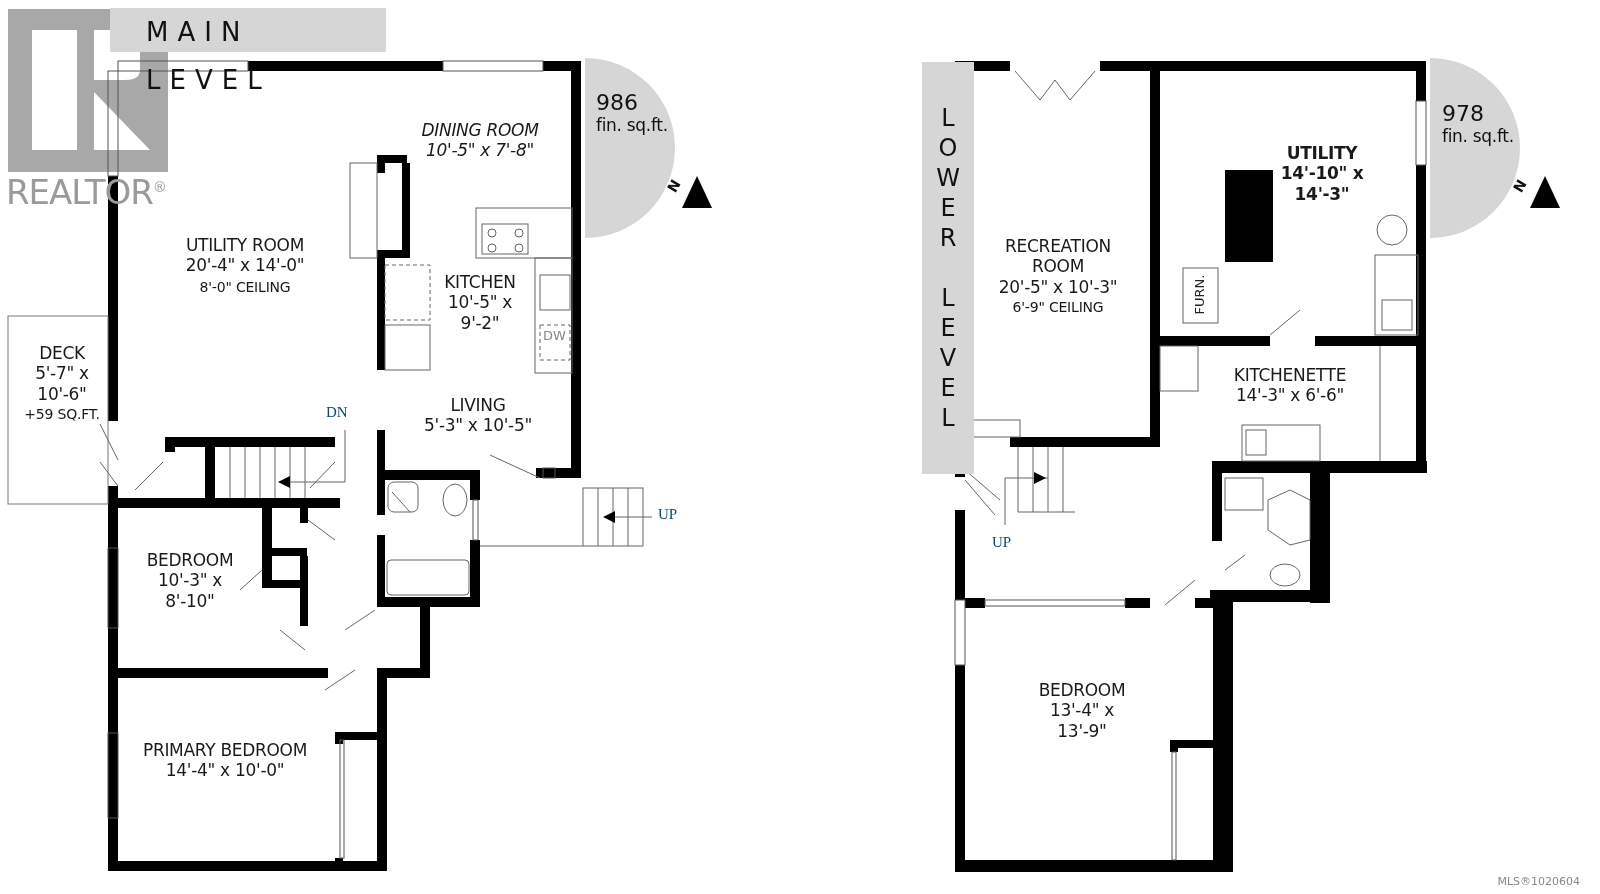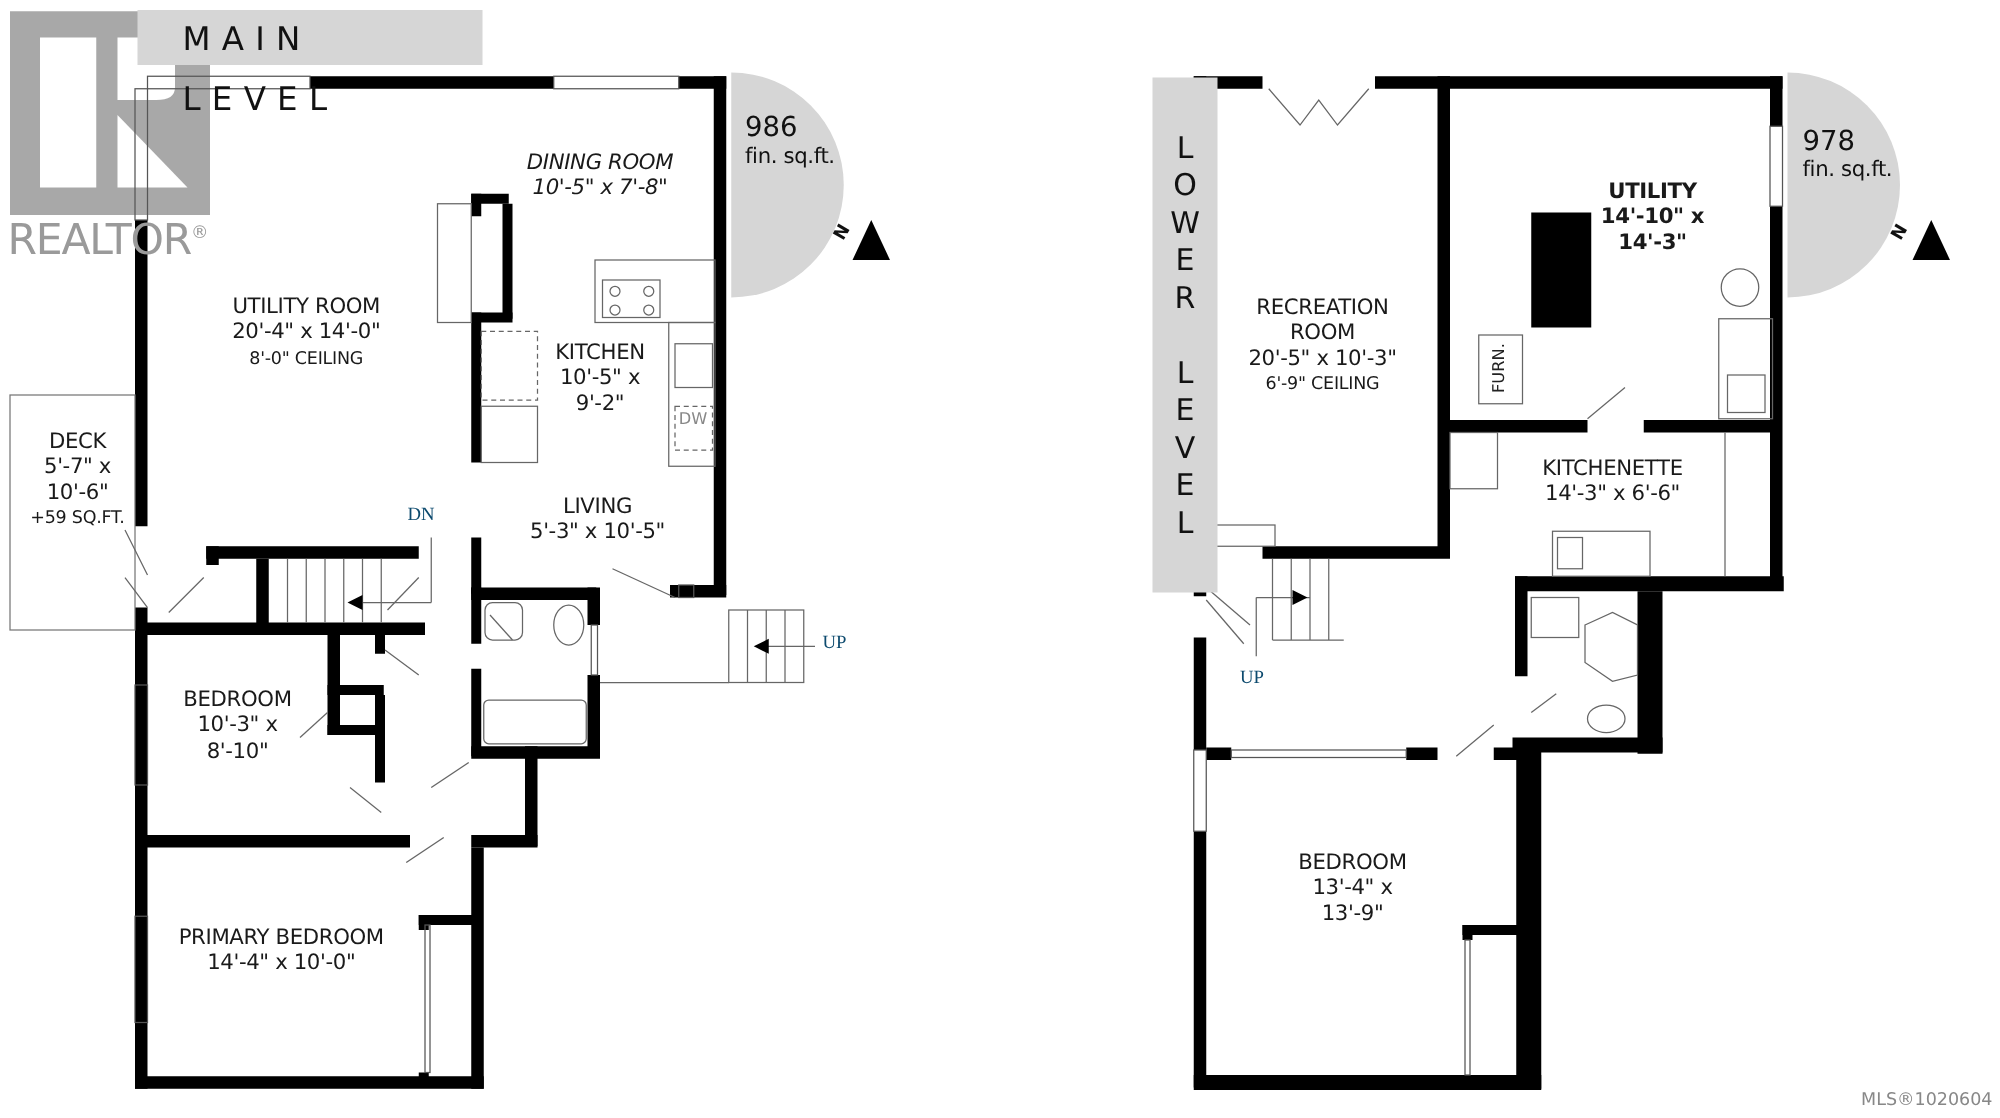--- a/index.html
+++ b/index.html
@@ -13,21 +13,21 @@
   .main-title { left:110px; top:8px; width:276px; height:44px; background:#d6d6d6; font-size:26px; letter-spacing:9px; line-height:48px; padding-left:36px; box-sizing:border-box; }
   .lower-title { left:922px; top:62px; width:52px; height:412px; background:#d6d6d6; display:flex; flex-direction:column; align-items:center; justify-content:center; font-size:24px; line-height:30px; }
   .sqft { position:absolute; color:#111; }
   .sqft .num { font-size:22px; display:block; line-height:24px; }
   .sqft .unit { font-size:17px; display:block; letter-spacing:-0.3px; }
   .north { position:absolute; font-size:14px; font-weight:bold; color:#111; transform:rotate(-60deg); }
   .small { position:absolute; font-size:15px; color:#0c4a6e;font-family:Liberation Serif, serif; }
   .furn { position:absolute; font-size:13px; color:#222; transform:rotate(-90deg); }
   .dw { position:absolute; font-size:13px; color:#888; }
   .realtor-text { position:absolute; left:6px; top:172px; font-size:34px; color:#9a9a9a; letter-spacing:-1px; font-family:"DejaVu Sans", sans-serif; }
-  .mls { position:absolute; right:6px; bottom:6px; font-size:14px; color:#888; }
+  .mls { position:absolute; right:20px; bottom:6px; font-size:11px; color:#888; }
 </style>
 </head>
 <body>
 
 <svg width="1600" height="894" viewBox="0 0 1600 894">
 
   <g opacity="0.85">
     <rect x="8" y="9" width="160" height="163" fill="#9a9a9a"></rect>
     <rect x="32" y="30" width="45" height="120" fill="#ffffff"></rect>
     <path d="M94 30 L125 30 Q140 30 140 50 L140 70 Q140 80 125 80 L94 80 Z" fill="#ffffff"></path>

